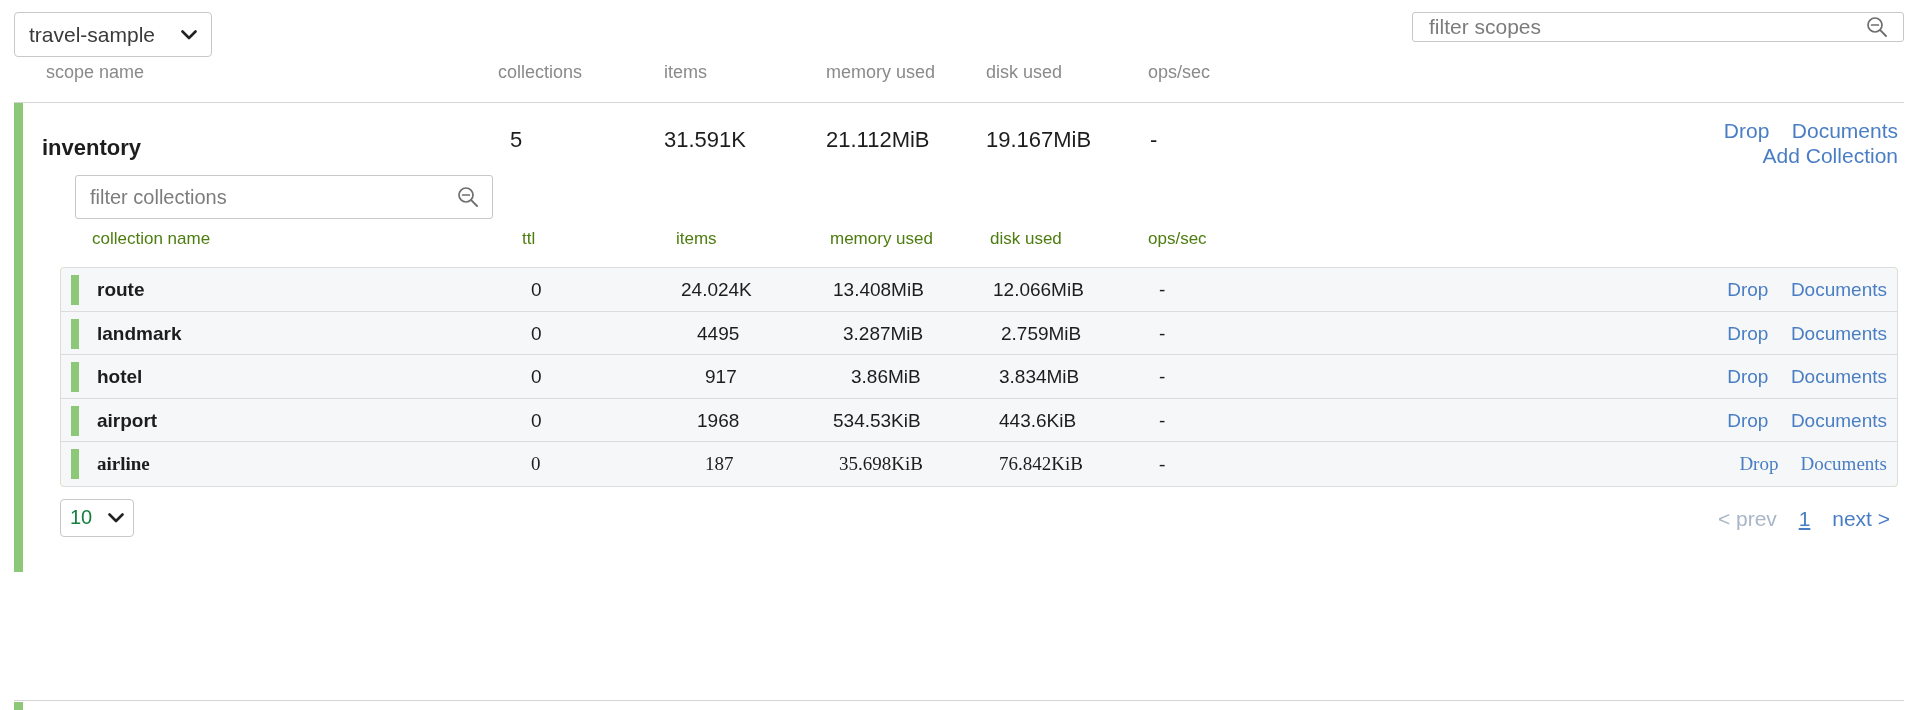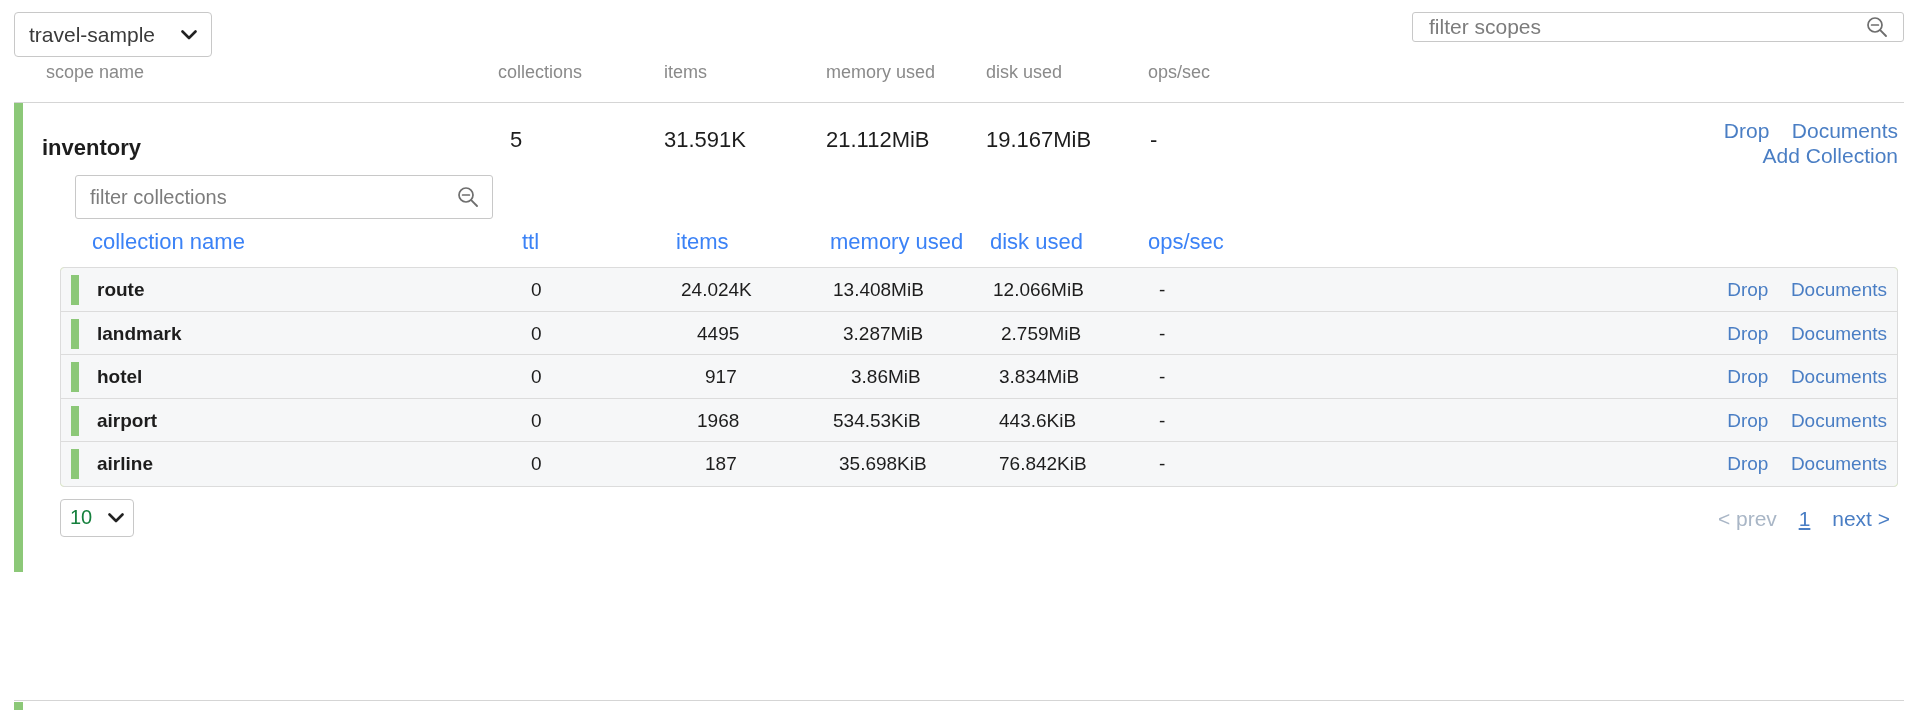--- a/index.html
+++ b/index.html
@@ -148,39 +148,39 @@
   }
   .coll-search .ph {
     flex: 1;
     font-size: 20px;
     color: #7c7c7c;
   }
 
   .coll-head {
     position: relative;
     height: 30px;
-    font-size: 22px;
-    color: #3b82f6;
+    font-size: 17px;
+    color: #4d7c0f;
     margin-bottom: 8px;
   }
   .coll-head > span { position: absolute; top: 0; white-space: nowrap; }
 
   .coll-table {
     border: 1px solid #dcdcdc;
     border-radius: 4px;
     overflow: hidden;
     background: #bef264;
   }
   .coll-row {
     position: relative;
     height: 43.5px;
     border-bottom: 1px solid #dcdcdc;
     background: #f6f7f8;
   }
-  .coll-row:last-child { border-bottom: none; }
+  .coll-row:last-child { border-bottom: none; font-family: Liberation Serif, serif; }
   .coll-row .bar {
     position: absolute;
     left: 10px;
     top: 7px;
     width: 8px;
     height: 30px;
     background: #8cc878;
   }
   .coll-row .cell {
     position: absolute;

